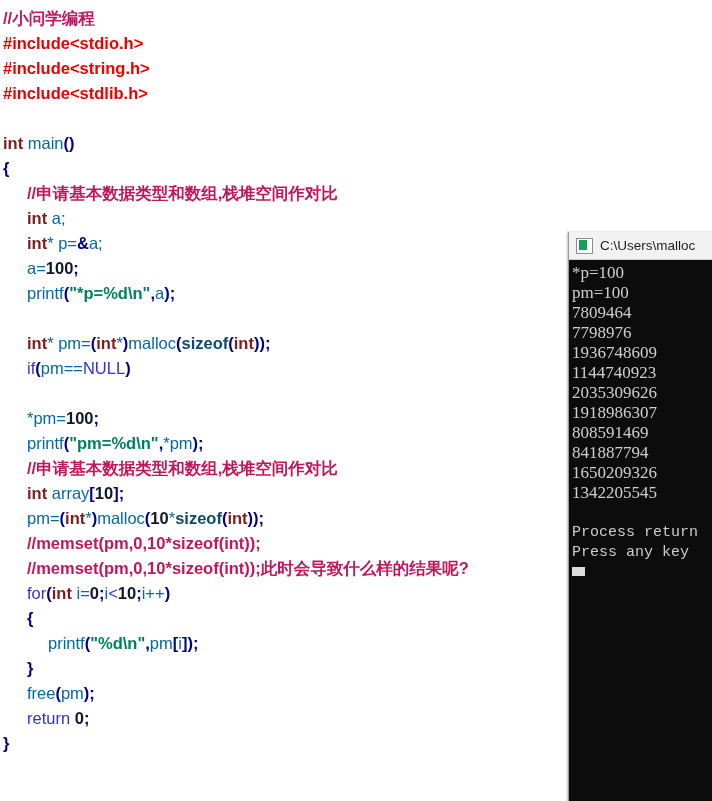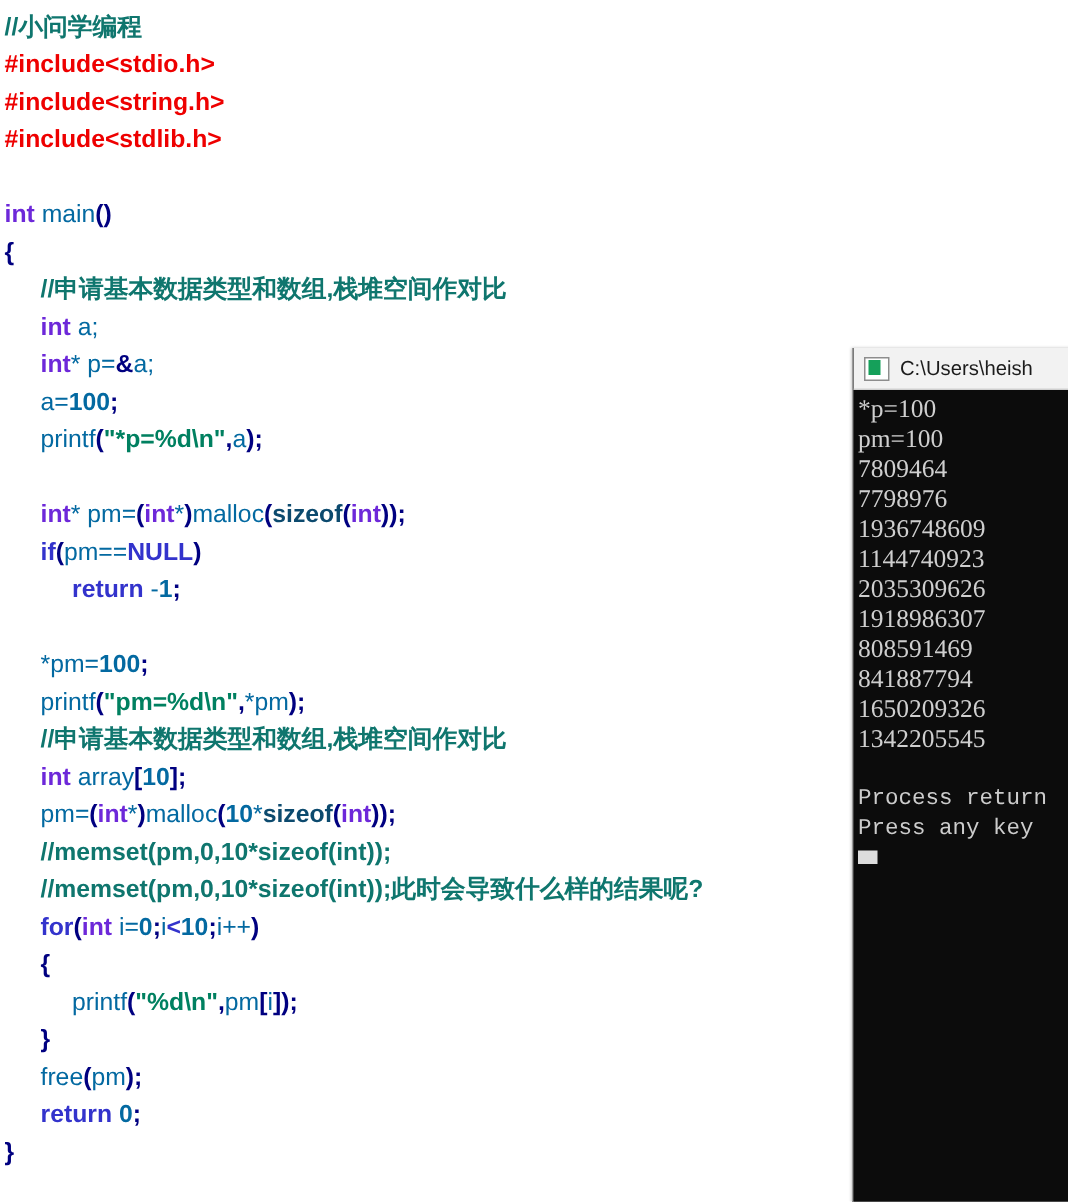--- a/index.html
+++ b/index.html
@@ -22,27 +22,27 @@
     font-family:"Liberation Sans",sans-serif;
     font-size:16.5px;
     white-space:pre;
     padding-left:3px;
     color:#000000;
   }
   .ind1{padding-left:27px;}
   .ind2{padding-left:48px;}
 
   
-  .tk-com   {color:#0f766e;font-weight:bold;}
+  .tk-com   {color:#be185d;font-weight:bold;}
   .tk-pre   {color:#ee0000;font-weight:bold;}
-  .tk-type  {color:#6d28d9;font-weight:bold;}
-  .tk-key   {color:#3333cc;font-weight:bold;}
+  .tk-type  {color:#7f1d1d;font-weight:bold;}
+  .tk-key   {color:#3333cc;font-weight:normal;}
   .tk-kw2   {color:#0c4a6e;font-weight:bold;}
   .tk-str   {color:#008060;font-weight:bold;}
-  .tk-num   {color:#0369a1;font-weight:bold;}
+  .tk-num   {color:#0f172a;font-weight:bold;}
   .tk-pun   {color:#000080;font-weight:bold;}
   .tk-plain {color:#0369a1;}
   .tk-brace {color:#000080;font-weight:bold;}
 
   
   #console{
     position:absolute;
     left:568px;top:232px;
     width:148px;height:570px;
     background:#0c0c0c;
@@ -121,21 +121,20 @@
       <div class="code-line"><span class="tk-type">int</span><span class="tk-plain"> main</span><span class="tk-pun">()</span></div>
       <div class="code-line"><span class="tk-brace">{</span></div>
       <div class="code-line ind1"><span class="tk-com">//申请基本数据类型和数组,栈堆空间作对比</span></div>
       <div class="code-line ind1"><span class="tk-type">int</span><span class="tk-plain"> a;</span></div>
       <div class="code-line ind1"><span class="tk-type">int</span><span class="tk-plain">* p=</span><span class="tk-pun">&amp;</span><span class="tk-plain">a;</span></div>
       <div class="code-line ind1"><span class="tk-plain">a=</span><span class="tk-num">100</span><span class="tk-pun">;</span></div>
       <div class="code-line ind1"><span class="tk-plain">printf</span><span class="tk-pun">(</span><span class="tk-str">"*p=%d\n"</span><span class="tk-pun">,</span><span class="tk-plain">a</span><span class="tk-pun">);</span></div>
       <div class="code-line">&nbsp;</div>
       <div class="code-line ind1"><span class="tk-type">int</span><span class="tk-plain">* pm=</span><span class="tk-pun">(</span><span class="tk-type">int</span><span class="tk-plain">*</span><span class="tk-pun">)</span><span class="tk-plain">malloc</span><span class="tk-pun">(</span><span class="tk-kw2">sizeof</span><span class="tk-pun">(</span><span class="tk-type">int</span><span class="tk-pun">));</span></div>
       <div class="code-line ind1"><span class="tk-key">if</span><span class="tk-pun">(</span><span class="tk-plain">pm==</span><span class="tk-key">NULL</span><span class="tk-pun">)</span></div>
-      <div class="code-line ind2"><span class="tk-key">return</span><span class="tk-plain"> -</span><span class="tk-num">1</span><span class="tk-pun">;</span></div>
       <div class="code-line">&nbsp;</div>
       <div class="code-line ind1"><span class="tk-plain">*pm=</span><span class="tk-num">100</span><span class="tk-pun">;</span></div>
       <div class="code-line ind1"><span class="tk-plain">printf</span><span class="tk-pun">(</span><span class="tk-str">"pm=%d\n"</span><span class="tk-pun">,</span><span class="tk-plain">*pm</span><span class="tk-pun">);</span></div>
       <div class="code-line ind1"><span class="tk-com">//申请基本数据类型和数组,栈堆空间作对比</span></div>
       <div class="code-line ind1"><span class="tk-type">int</span><span class="tk-plain"> array</span><span class="tk-pun">[</span><span class="tk-num">10</span><span class="tk-pun">];</span></div>
       <div class="code-line ind1"><span class="tk-plain">pm=</span><span class="tk-pun">(</span><span class="tk-type">int</span><span class="tk-plain">*</span><span class="tk-pun">)</span><span class="tk-plain">malloc</span><span class="tk-pun">(</span><span class="tk-num">10</span><span class="tk-plain">*</span><span class="tk-kw2">sizeof</span><span class="tk-pun">(</span><span class="tk-type">int</span><span class="tk-pun">));</span></div>
       <div class="code-line ind1"><span class="tk-com">//memset(pm,0,10*sizeof(int));</span></div>
       <div class="code-line ind1"><span class="tk-com">//memset(pm,0,10*sizeof(int));此时会导致什么样的结果呢?</span></div>
       <div class="code-line ind1"><span class="tk-key">for</span><span class="tk-pun">(</span><span class="tk-type">int</span><span class="tk-plain"> i=</span><span class="tk-num">0</span><span class="tk-pun">;</span><span class="tk-plain">i</span><span class="tk-key">&lt;</span><span class="tk-num">10</span><span class="tk-pun">;</span><span class="tk-plain">i++</span><span class="tk-pun">)</span></div>
       <div class="code-line ind1"><span class="tk-brace">{</span></div>
@@ -143,21 +142,21 @@
       <div class="code-line ind1"><span class="tk-brace">}</span></div>
       <div class="code-line ind1"><span class="tk-plain">free</span><span class="tk-pun">(</span><span class="tk-plain">pm</span><span class="tk-pun">);</span></div>
       <div class="code-line ind1"><span class="tk-key">return</span><span class="tk-plain"> </span><span class="tk-num">0</span><span class="tk-pun">;</span></div>
       <div class="code-line"><span class="tk-brace">}</span></div>
     </div>
 </div>
 
 <div id="console">
   <div id="console-titlebar">
     <span id="console-icon"></span>
-    <span id="console-title">C:\Users\heish</span>
+    <span id="console-title">C:\Users\malloc</span>
   </div>
   <div id="console-body">
     <div id="console-output">
         <div class="con-line">*p=100</div>
         <div class="con-line">pm=100</div>
         <div class="con-line">7809464</div>
         <div class="con-line">7798976</div>
         <div class="con-line">1936748609</div>
         <div class="con-line">1144740923</div>
         <div class="con-line">2035309626</div>

